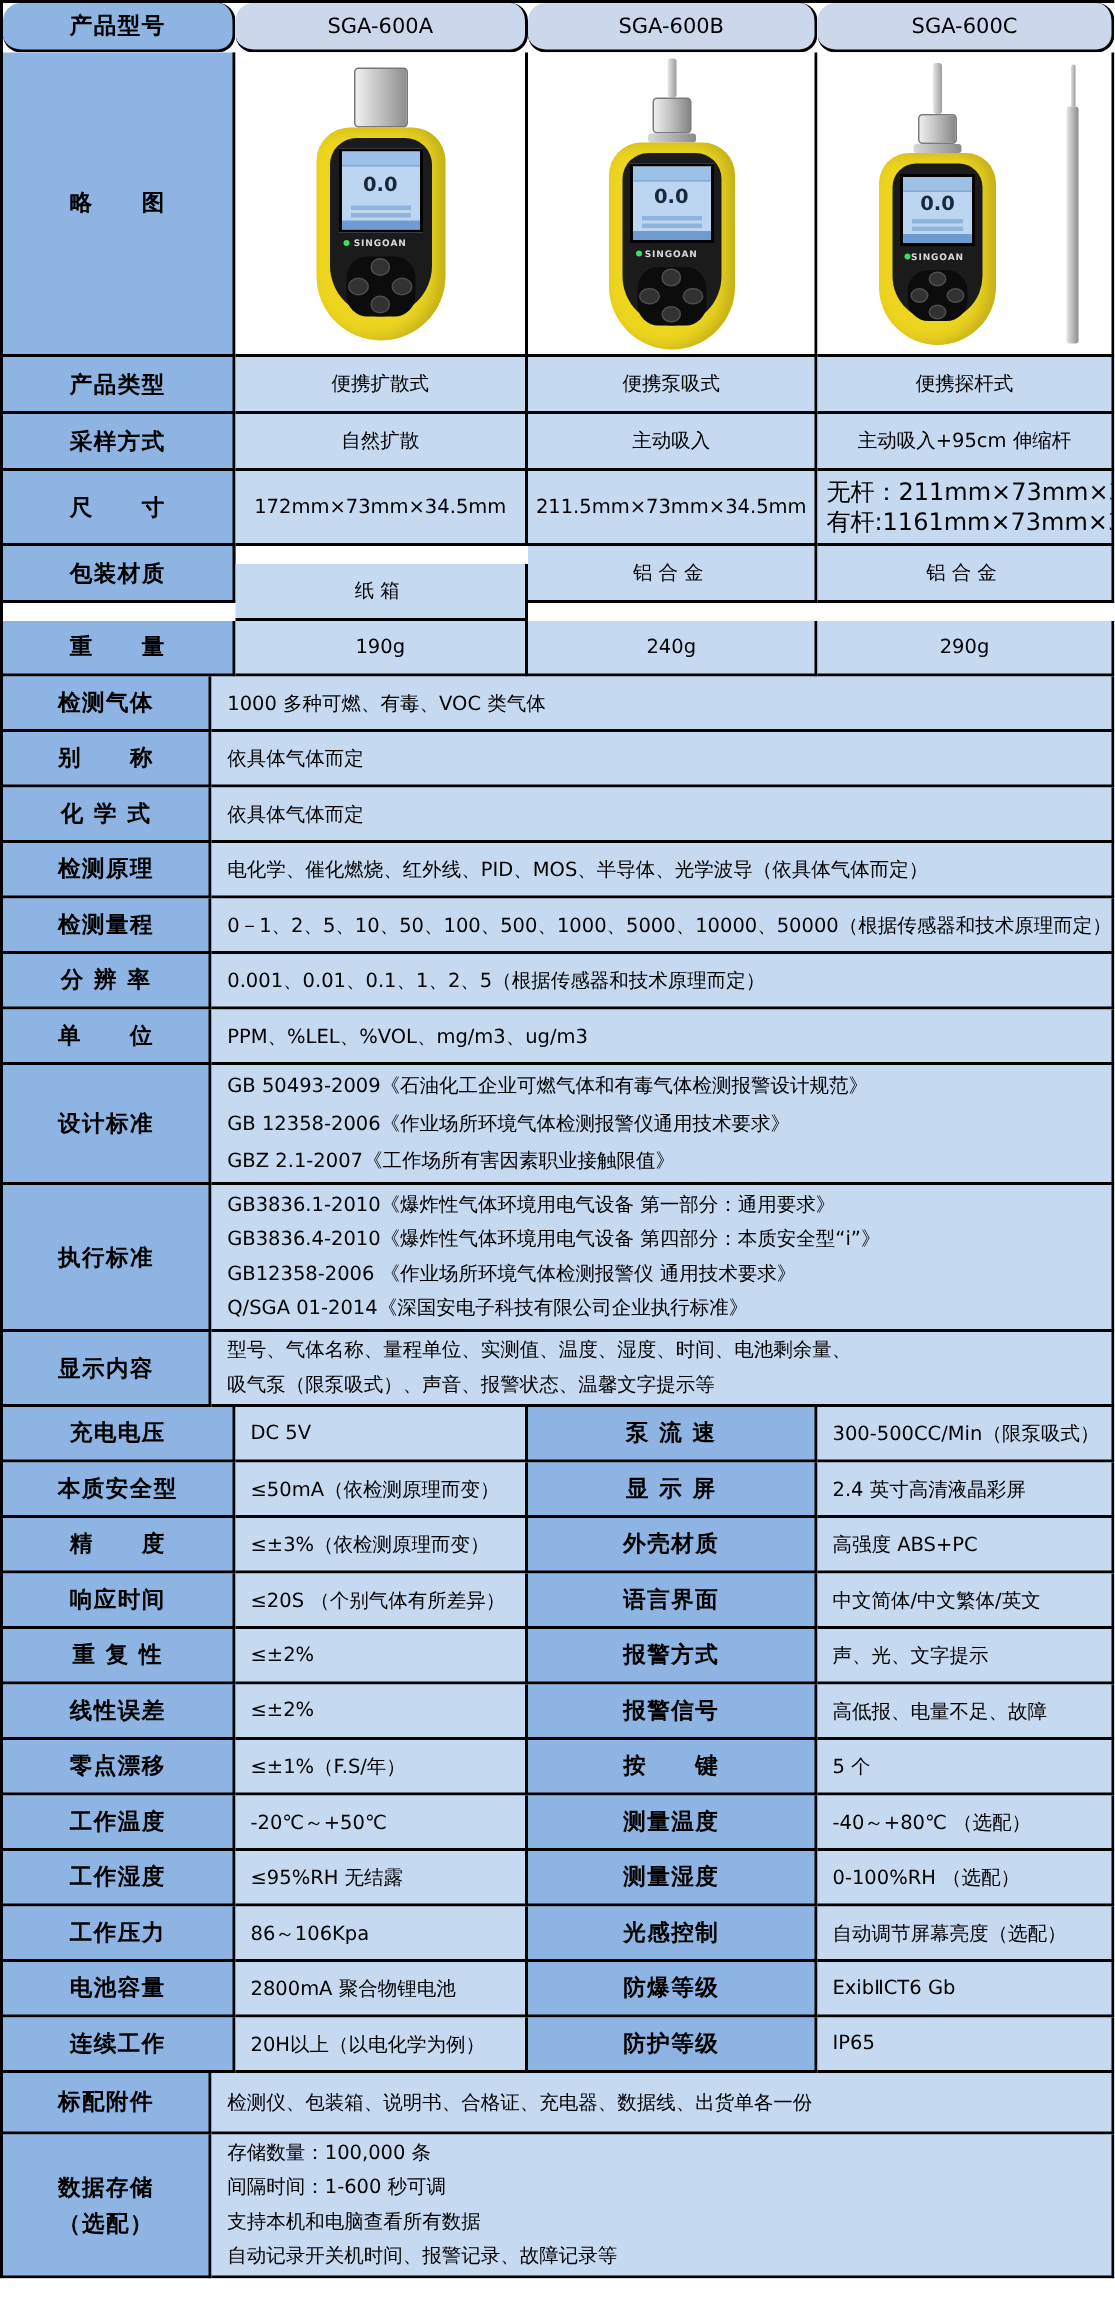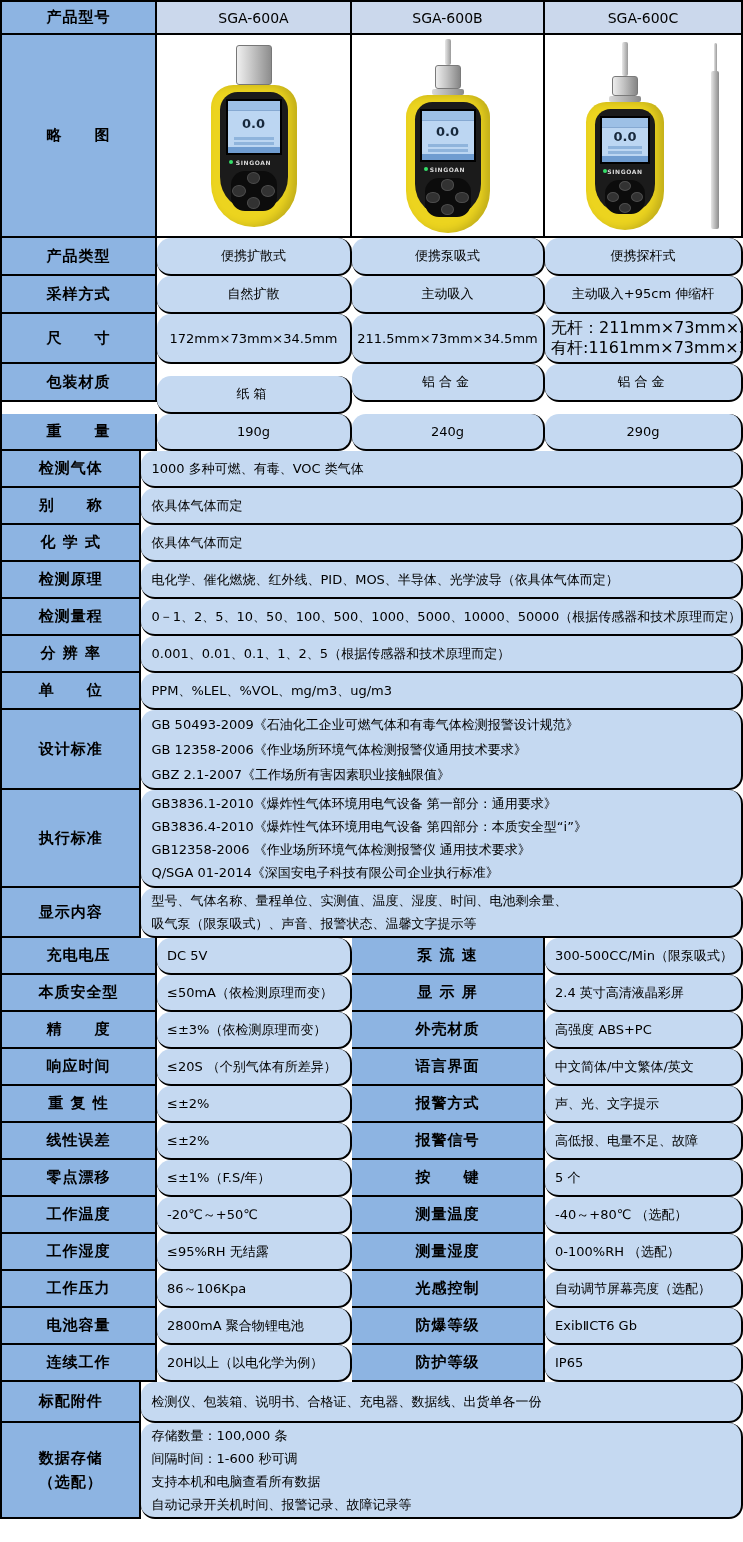--- a/index.html
+++ b/index.html
@@ -15,34 +15,34 @@
     border-right:2px solid #000;border-bottom:2px solid #000;
     display:flex;align-items:center;justify-content:center;
     overflow:hidden;
   }
   .c1{width:155px;}
   .c2{width:195px;}
   .c3{width:193px;}
   .c4{width:198px;}
   .cfull{width:668px;}
   .label{background:#8DB4E2;font-weight:bold;font-size:15px;letter-spacing:1px;}
-  .value{background:#C5D9F1;font-size:13px;border-radius:14px;}
+  .value{background:#C5D9F1;font-size:13px;}
   .hvalue{background:#CBD8EC;font-size:14px;}
   .white{background:#fff;}
   .left{justify-content:flex-start;padding-left:10px;text-align:left;}
   .nowrap{white-space:nowrap;}
   .col{flex-direction:column;align-items:flex-start;justify-content:center;}
   .col.center{align-items:center;}
   .col span{display:block;}
   .lh25 span{line-height:25px;}
   .lh24 span{line-height:24px;}
   .lh23 span{line-height:23px;}
   .lh20 span{line-height:20px;}
   
-  .h33 .cell{height:33px;}
+  .h33 .cell{height:33px;border-radius:12px;}
   .h203 .cell{height:203px;}
   .h38 .cell{height:38px;}
   .h50 .cell{height:50px;}
   .h37 .cell{height:37px;}
   .h80 .cell{height:80px;}
   .h98 .cell{height:98px;}
   .h41 .cell{height:41px;}
   .h96 .cell{height:96px;}
 
   

